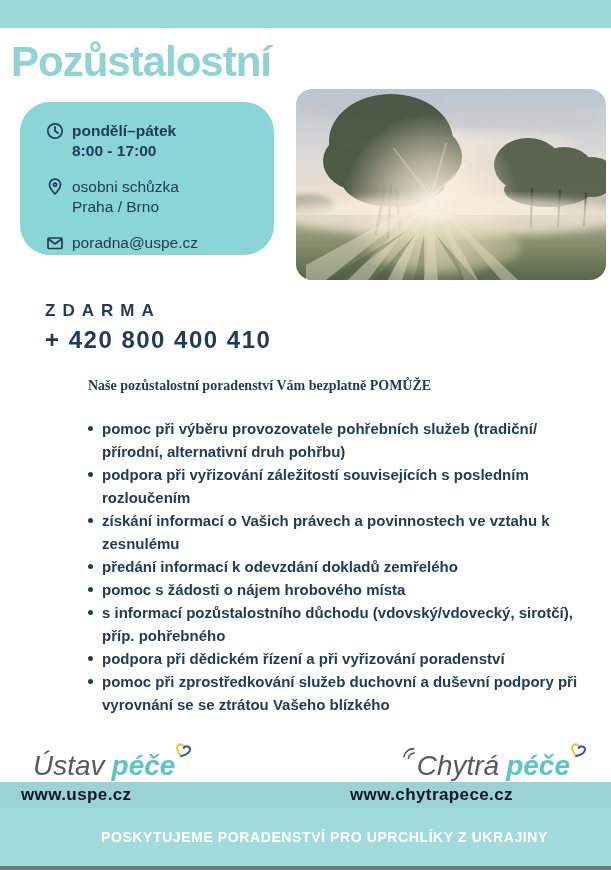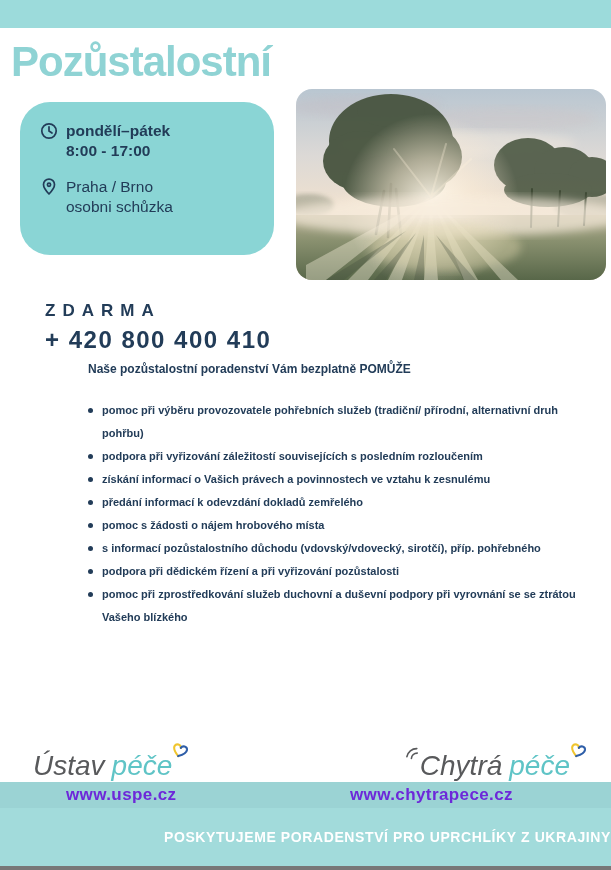--- a/index.html
+++ b/index.html
@@ -8,49 +8,49 @@
     --logo-gray:#58595b; --logo-teal:#5fc4c6; --flag-blue:#2d5faa; --flag-yellow:#f7d117;
   }
   *{margin:0;padding:0;box-sizing:border-box;}
   body{background:#777;font-family:"Liberation Sans",sans-serif;}
   .page{position:relative;width:611px;height:866px;background:#fff;overflow:hidden;margin:0 auto;}
   .topbar{height:28px;background:var(--teal-bar);}
   .title{margin:13px 0 0 11px;font-size:42px;line-height:1.0;font-weight:800;
          color:var(--teal-title);letter-spacing:-1px;}
   .hero{position:relative;height:196px;margin-top:6px;}
   .info-box{position:absolute;left:20px;top:13px;width:254px;height:153px;
-            background:var(--teal-box);border-radius:30px;padding:19px 10px 0 20px;color:var(--navy);}
+            background:var(--teal-box);border-radius:30px;padding:19px 10px 0 26px;color:var(--navy);}
   .info-row{display:flex;gap:8px;margin-bottom:15px;font-size:15.5px;line-height:1.32;}
   .info-row svg{flex:0 0 auto;margin-top:1px;}
   .info-bold{font-weight:700;}
   .photo{position:absolute;left:296px;top:0;width:310px;height:191px;border-radius:16px;overflow:hidden;}
   .photo svg{display:block;width:100%;height:100%;}
   .contact{margin:16px 0 0 45px;color:var(--navy);}
   .contact .free{font-size:17px;font-weight:800;letter-spacing:7px;}
   .contact .phone{font-size:24px;font-weight:800;letter-spacing:1.5px;margin-top:5px;}
-  .intro{margin:8px 0 0 88px;font-size:12px;font-weight:700;color:var(--navy);}
+  .intro{margin:24px 0 0 88px;font-size:14px;font-weight:700;color:var(--navy);font-family:Liberation Serif, serif;}
   ul.bullets{margin:23px 22px 0 88px;list-style:none;color:var(--navy);
-             font-size:11px;font-weight:700;line-height:23px;}
+             font-size:15px;font-weight:700;line-height:23px;}
   ul.bullets li{position:relative;padding-left:14px;}
   ul.bullets li::before{content:"";position:absolute;left:0;top:9px;width:5px;height:5px;
              border-radius:50%;background:var(--navy);}
   .footer{position:absolute;left:0;right:0;bottom:0;}
   .logos-row{position:relative;height:54px;background:#fff;}
   .logo{position:absolute;font-size:28px;font-style:italic;white-space:nowrap;}
   .logo-uspe{left:33px;top:8px;}
   .logo-chytra{right:24px;top:8px;}
   .lg-gray{color:var(--logo-gray);font-weight:500;}
-  .lg-teal{color:var(--logo-teal);font-weight:400;margin-left:7px;text-align:center;}
+  .lg-teal{color:var(--logo-teal);font-weight:700;margin-left:7px;text-align:center;}
   .heart{display:inline-block;vertical-align:14px;margin-left:-2px;}
   .arcs{display:inline-block;vertical-align:14px;margin-right:-4px;}
   .www-band{height:26px;background:var(--teal-band);display:flex;align-items:center;
-            justify-content:space-between;padding:0 98px 0 66px;color:#6d28d9;
+            justify-content:space-between;padding:0 98px 0 21px;color:#0f172a;
             font-weight:700;font-size:17px;letter-spacing:.4px;}
   .banner{height:58px;background:var(--teal-banner);display:flex;align-items:center;
-          justify-content:flex-end;gap:12px;}
+          justify-content:center;gap:12px;}
   .flag{width:26px;height:18px;border-radius:3px;overflow:hidden;flex:0 0 auto;}
   .flag .b{height:9px;background:var(--flag-blue);}
   .flag .y{height:9px;background:var(--flag-yellow);}
   .banner-text{color:#fff;font-weight:700;font-size:14px;letter-spacing:.6px;}
 </style>
 </head>
 <body>
 
 <div class="page">
 
@@ -76,23 +76,32 @@
         </div>
       </div>
       <div class="info-row">
         <span>
           <svg width="18" height="18" viewBox="0 0 18 18" fill="none" stroke="#223c58" stroke-width="1.7" stroke-linecap="round" stroke-linejoin="round">
             <path d="M9 16 C9 16 3.5 10.5 3.5 6.6 A5.5 5.5 0 0 1 14.5 6.6 C14.5 10.5 9 16 9 16 Z"></path>
             <circle cx="9" cy="6.8" r="1.6"></circle>
           </svg>
         </span>
         <div>
+          <div>osobni schůzka</div>
           <div>Praha / Brno</div>
-          <div>osobni schůzka</div>
         </div>
+      </div>
+      <div class="info-row">
+        <span>
+          <svg width="18" height="18" viewBox="0 0 18 18" fill="none" stroke="#223c58" stroke-width="1.7" stroke-linecap="round" stroke-linejoin="round">
+            <rect x="2" y="4" width="14" height="10.5" rx="1"></rect>
+              <path d="M2.5 5 L9 10 L15.5 5"></path>
+          </svg>
+        </span>
+        <div>poradna@uspe.cz</div>
       </div>
     </div>
 
     <div class="photo">
       <svg viewBox="0 0 310 191" preserveAspectRatio="none">
         <defs>
           <linearGradient id="sky" x1="0" y1="0" x2="0" y2="1">
             <stop offset="0" stop-color="#b9c6d1"></stop>
               <stop offset="0.35" stop-color="#dcd9d6"></stop>
             <stop offset="0.6" stop-color="#eee0cf"></stop>
@@ -179,21 +188,21 @@
 
   <div class="intro">Naše pozůstalostní poradenství Vám bezplatně POMŮŽE</div>
 
   <ul class="bullets">
       <li>pomoc při výběru provozovatele pohřebních služeb (tradiční/ přírodní, alternativní druh pohřbu)</li>
       <li>podpora při vyřizování záležitostí souvisejících s posledním rozloučením</li>
       <li>získání informací o Vašich právech a povinnostech ve vztahu k zesnulému</li>
       <li>předání informací k odevzdání dokladů zemřelého</li>
       <li>pomoc s žádosti o nájem hrobového místa</li>
       <li>s informací pozůstalostního důchodu (vdovský/vdovecký, sirotčí), příp. pohřebného</li>
-      <li>podpora při dědickém řízení a při vyřizování pozůstalosti</li>
+      <li>podpora při dědickém řízení a při vyřizování poradenství</li>
       <li>pomoc při zprostředkování služeb duchovní a duševní podpory  při vyrovnání se se ztrátou Vašeho blízkého</li>
     </ul>
 
   <div class="footer">
     <div class="logos-row">
       <div class="logo logo-uspe">
         <span class="lg-gray">Ústav</span><span class="lg-teal">péče</span><span class="heart">
           <svg width="19" height="18" viewBox="0 0 22 20">
             <g fill="none" stroke-width="2.4" stroke-linecap="round" transform="rotate(18 11 10)">
               <path d="M11 5 C10 1.5 4.5 1 3.5 5 C2.8 8.2 6.5 12 11 15" stroke="#f0c52e"></path>

